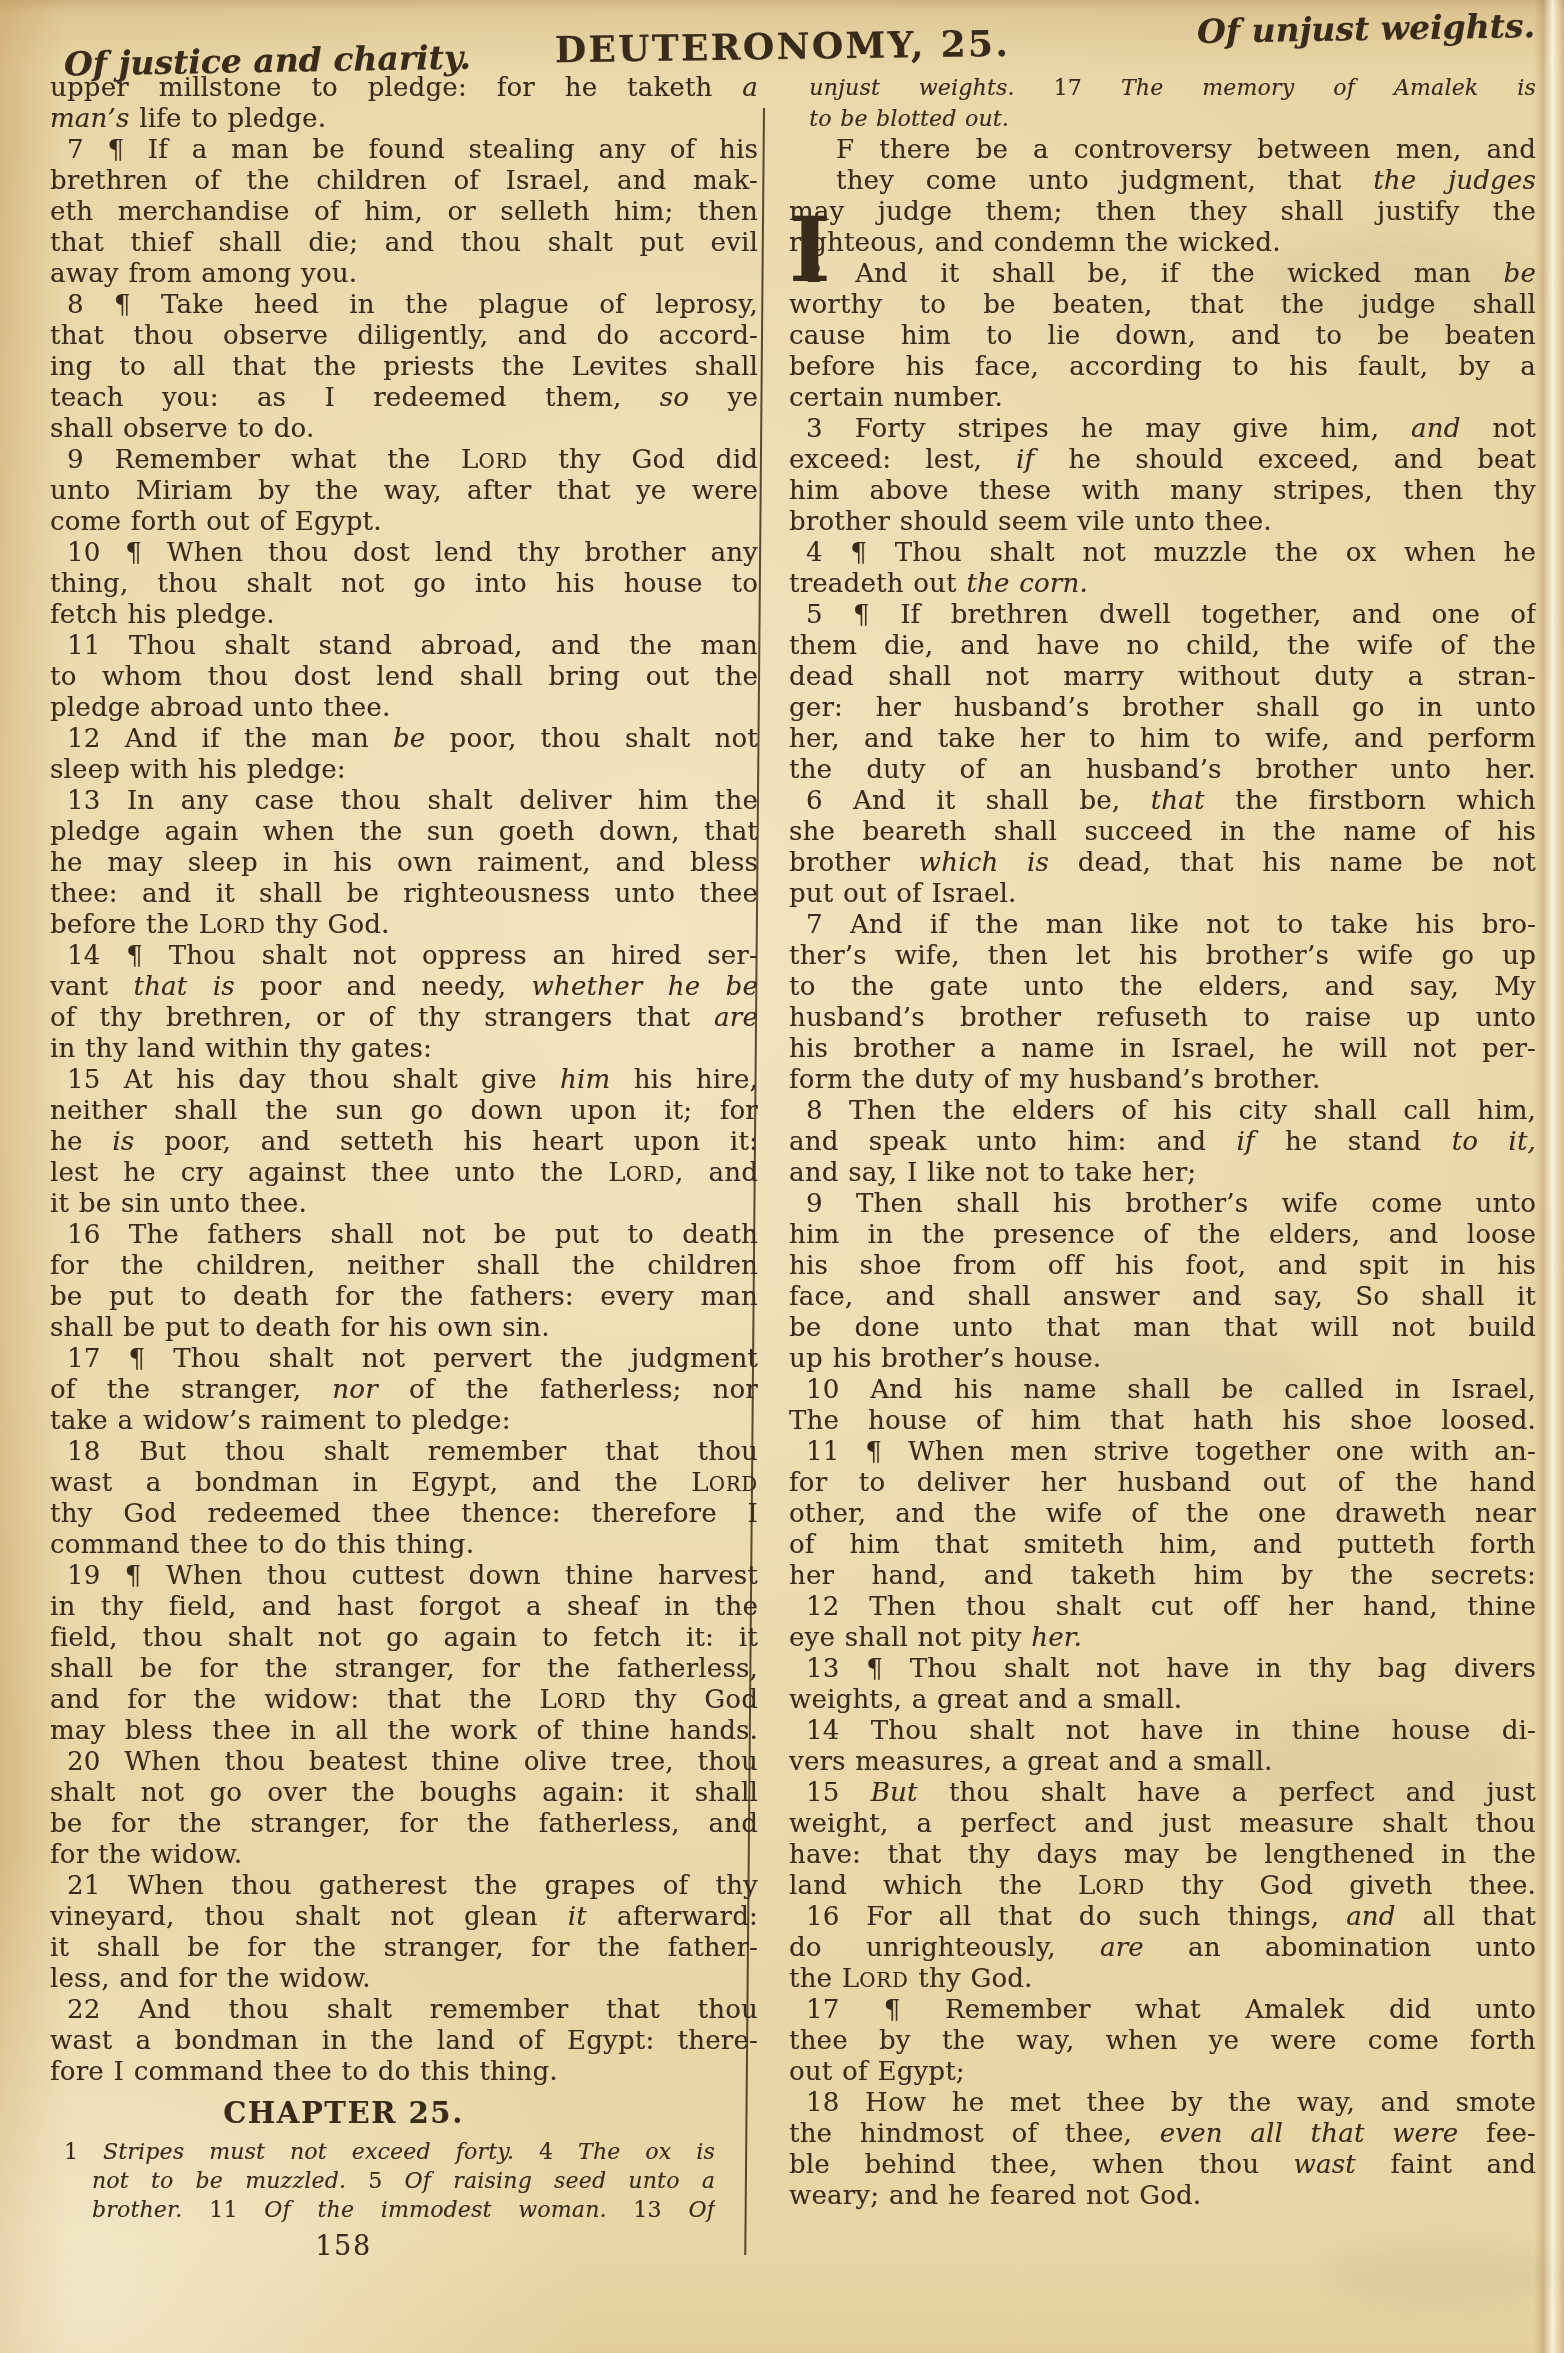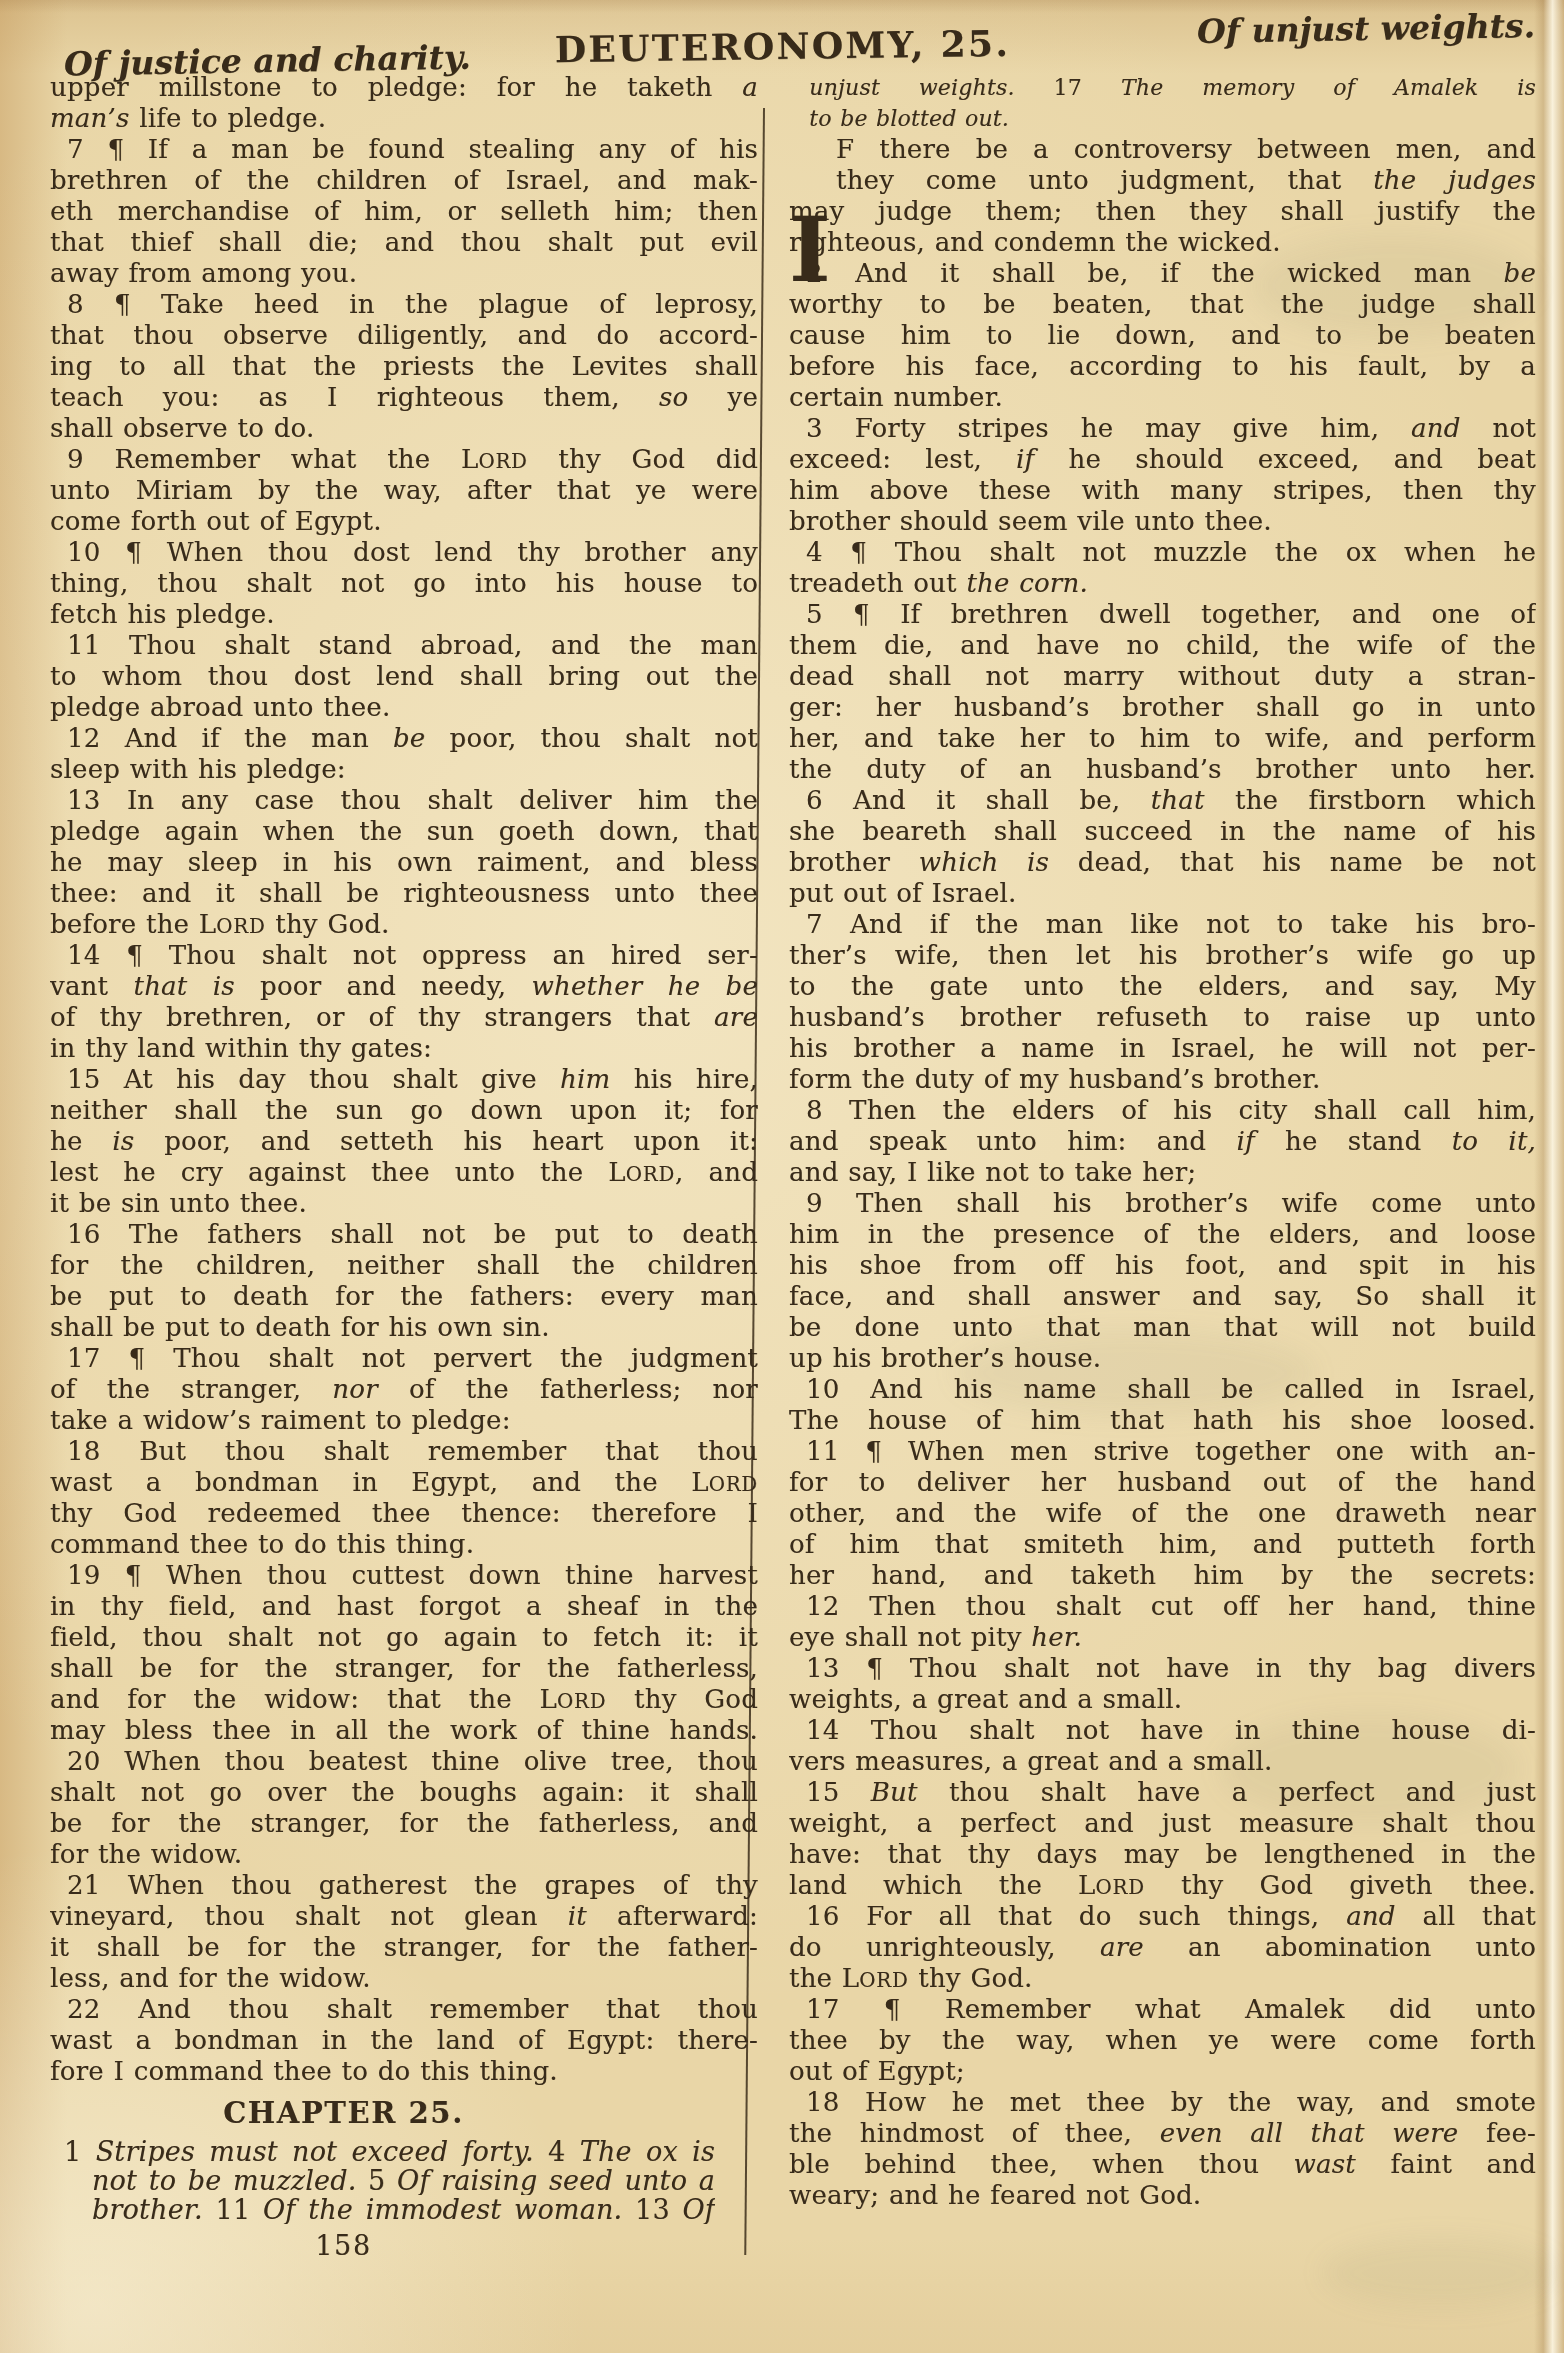--- a/index.html
+++ b/index.html
@@ -41,21 +41,21 @@
   .line.end::after{content:none;}
   .line.v{padding-left:17px;}
   .i{font-style:italic;}
   .sc{font-size:0.76em;letter-spacing:0.8px;}
 
   .line.sum{padding-left:20.3px;font-size:22px;}
   .line.cap{padding-left:47px;}
   .dropcap{position:absolute;left:0;top:133px;font-size:89px;line-height:1;font-weight:bold;}
 
   .chapter{width:587px;text-align:center;font-size:29px;font-weight:bold;letter-spacing:1.6px;margin-top:11px;height:39px;}
-  .summary{font-size:27px;line-height:29px;width:651px;padding-left:14px;font-style:normal;}
+  .summary{font-size:22px;line-height:29px;width:651px;padding-left:14px;font-style:normal;}
   .summary .line{height:29px;word-spacing:2.3px;}
   .summary .line.hang{padding-left:28px;}
   .pagenum{margin-top:6.3px;margin-left:235px;width:117px;text-align:center;font-size:27px;letter-spacing:1.6px;}
 </style>
 </head>
 <body>
 
 <div class="page">
   <div class="edge top-edge"></div>
   <div class="edge right-edge"></div>
@@ -76,21 +76,21 @@
         <div class="line"><span>upper millstone to pledge: for he taketh </span><span class="i">a</span></div>
         <div class="line end"><span class="i">man’s</span><span> life to pledge.</span></div>
         <div class="line v"><span>7 ¶ If a man be found stealing any of his</span></div>
         <div class="line"><span>brethren of the children of Israel, and mak-</span></div>
         <div class="line"><span>eth merchandise of him, or selleth him; then</span></div>
         <div class="line"><span>that thief shall die; and thou shalt put evil</span></div>
         <div class="line end"><span>away from among you.</span></div>
         <div class="line v"><span>8 ¶ Take heed in the plague of leprosy,</span></div>
         <div class="line"><span>that thou observe diligently, and do accord-</span></div>
         <div class="line"><span>ing to all that the priests the Levites shall</span></div>
-        <div class="line"><span>teach you: as I righteous them, </span><span class="i">so</span><span> ye</span></div>
+        <div class="line"><span>teach you: as I redeemed them, </span><span class="i">so</span><span> ye</span></div>
         <div class="line end"><span>shall observe to do.</span></div>
         <div class="line v"><span>9 Remember what the L</span><span class="sc">ORD</span><span> thy God did</span></div>
         <div class="line"><span>unto Miriam by the way, after that ye were</span></div>
         <div class="line end"><span>come forth out of Egypt.</span></div>
         <div class="line v"><span>10 ¶ When thou dost lend thy brother any</span></div>
         <div class="line"><span>thing, thou shalt not go into his house to</span></div>
         <div class="line end"><span>fetch his pledge.</span></div>
         <div class="line v"><span>11 Thou shalt stand abroad, and the man</span></div>
         <div class="line"><span>to whom thou dost lend shall bring out the</span></div>
         <div class="line end"><span>pledge abroad unto thee.</span></div>

